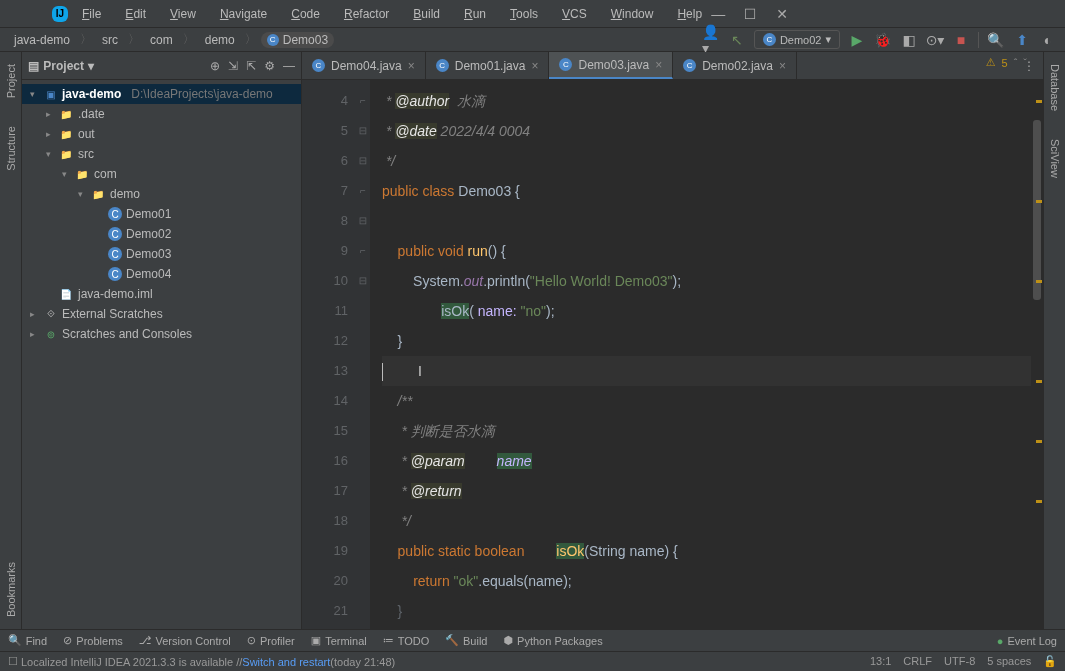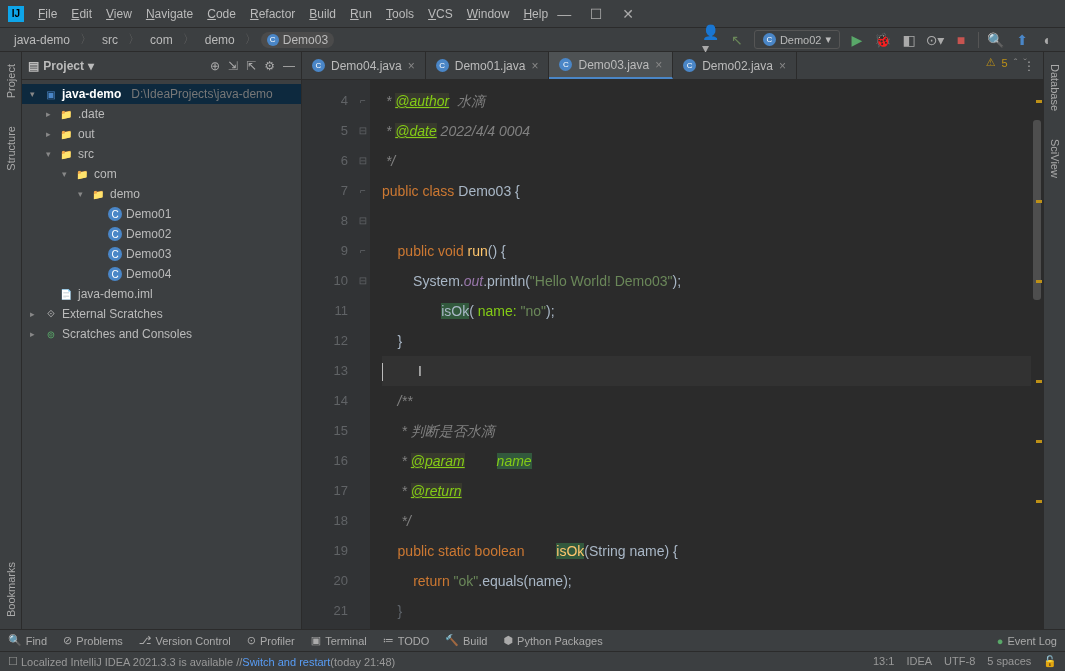--- a/index.html
+++ b/index.html
@@ -1,19 +1,19 @@
 <!DOCTYPE html>
 <html><head>
 <meta charset="utf-8">
 <style>
 * { margin:0; padding:0; box-sizing:border-box; font-family:"Segoe UI",Arial,sans-serif; }
 body { background:#3c3f41; color:#bbb; font-size:12px; width:1065px; height:671px; overflow:hidden; user-select:none; }
 .titlebar { height:28px; background:#3c3f41; display:flex; align-items:center; padding:0 8px; border-bottom:1px solid #2b2b2b; }
-.titlebar .logo { width:16px; height:16px; background:#0ea5e9; border-radius:0; margin-right:8px; display:flex; align-items:center; justify-content:center; font-size:10px; font-weight:bold; color:#000;}
-.menubar { display:flex; gap:2px; }
+.titlebar .logo { width:16px; height:16px; background:#0ea5e9; border-radius:6px; margin-right:8px; display:flex; align-items:center; justify-content:center; font-size:10px; font-weight:bold; color:#000;margin-left:44px;}
+.menubar { display:flex; gap:12px; }
 .menubar span { padding:3px 6px; cursor:pointer; }
 .menubar span u { text-decoration:underline; }
 .title-text { flex:1; text-align:center; color:#888; font-size:12px; }
 .win-controls { display:flex; gap:12px; color:#aaa; font-size:14px; padding-right:6px;}
 .win-controls span { cursor:pointer; width:20px; text-align:center; }
 .breadcrumb-bar { height:24px; background:#3c3f41; display:flex; align-items:center; padding:0 8px; border-bottom:1px solid #2b2b2b; }
 .breadcrumb { display:flex; align-items:center; gap:4px; }
 .crumb { padding:1px 6px; border-radius:10px; }
 .crumb.active { background:#4b4b4b; }
 .crumb-icon { width:12px; height:12px; background:#4a86c7; border-radius:50%; display:inline-block; margin-right:4px; vertical-align:middle; font-size:8px; text-align:center; line-height:12px; color:#fff;}
@@ -43,26 +43,26 @@
 .tab.active { background:#4e5254; border-bottom:2px solid #4a86c7;}
 .tab .close { color:#888; font-size:12px;}
 .tab-more { margin-left:auto; padding:0 8px; display:flex; align-items:center; color:#aaa; cursor:pointer;}
 .editor { flex:1; display:flex; font-family:"JetBrains Mono","Consolas",monospace; font-size:14px; position:relative;}
 .gutter { width:54px; background:#313335; color:#606366; text-align:right; padding:6px 8px 0 0; line-height:30px; font-size:13px;}
 .fold-gutter { width:14px; background:#313335; padding-top:6px; line-height:30px; text-align:center; color:#606366; font-size:10px;}
 .code { flex:1; padding:6px 0 0 12px; line-height:30px; white-space:pre; color:#a9b7c6; position:relative;}
 .kw { color:#cc7832;}
 .str { color:#6a8759;}
 .comment { color:#808080; font-style:italic;}
-.doctag { color:#84cc16; font-style:italic; text-decoration:underline; background:#383a2d;}
+.doctag { color:#e5e5e5; font-style:italic; background:#383a2d;}
 .hl { background:#32593d;margin-left:28px;}
 .cls { color:#a9b7c6;}
 .method { color:#ffc66d;}
 .field { color:#9876aa; font-style:italic;}
-.param { color:#84cc16;}
+.param { color:#c4b5fd;}
 .caret-line { background:#323232;}
 .caret { display:inline-block; width:1px; height:18px; background:#bbb; vertical-align:middle;}
 .scrollbar-v { width:12px; background:#2b2b2b; position:relative;}
 .scrollbar-v .thumb { position:absolute; top:40px; width:8px; left:2px; height:180px; background:#4e4e4e; border-radius:3px;}
 .scrollbar-v .warn { position:absolute; right:1px; width:6px; height:3px; background:#be9117;}
 .inspection { position:absolute; top:4px; right:16px; display:flex; align-items:center; gap:6px; font-size:11px; color:#be9117; z-index:5;}
 .bottom-toolbar { height:22px; background:#3c3f41; border-top:1px solid #2b2b2b; display:flex; align-items:center; padding:0 8px; gap:16px; font-size:11px;}
 .bottom-toolbar .item { display:flex; align-items:center; gap:4px; cursor:pointer; color:#aaa;}
 .bottom-toolbar .right { margin-left:auto; display:flex; align-items:center; gap:4px;}
 .status-bar { height:20px; background:#3c3f41; border-top:1px solid #2b2b2b; display:flex; align-items:center; padding:0 8px; font-size:11px; color:#999;}
@@ -345,18 +345,18 @@
     </div>
   </div>
 
 <div class="status-bar">
   <span>☐</span>&nbsp;
   <span>Localized IntelliJ IDEA 2021.3.3 is available // </span>
   <span class="link">Switch and restart</span>
   <span> (today 21:48)</span>
   <div class="right">
     <span>13:1</span>
-    <span>IDEA</span>
+    <span>CRLF</span>
     <span>UTF-8</span>
     <span>5 spaces</span>
     <span class="lock-icon">🔓</span>
   </div>
 </div>
 
 </body></html>

